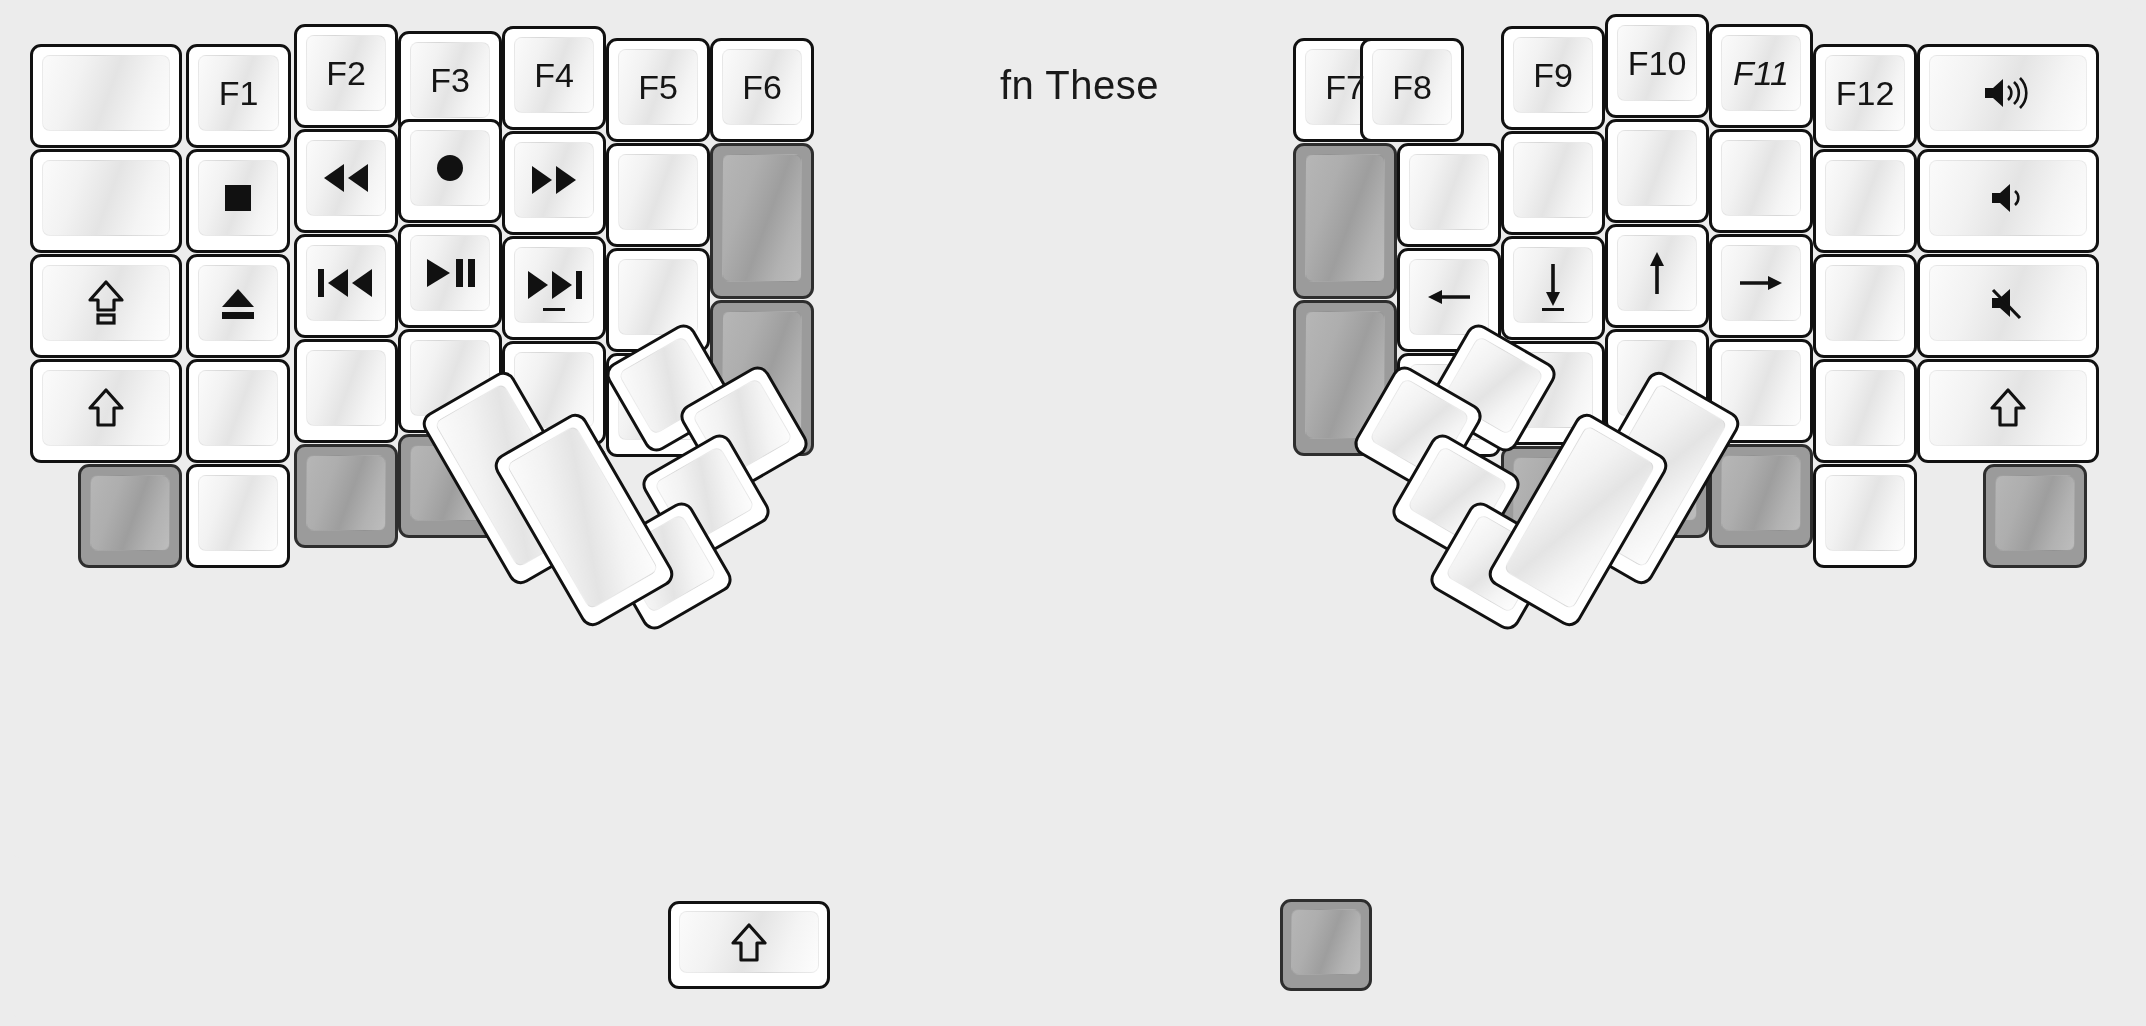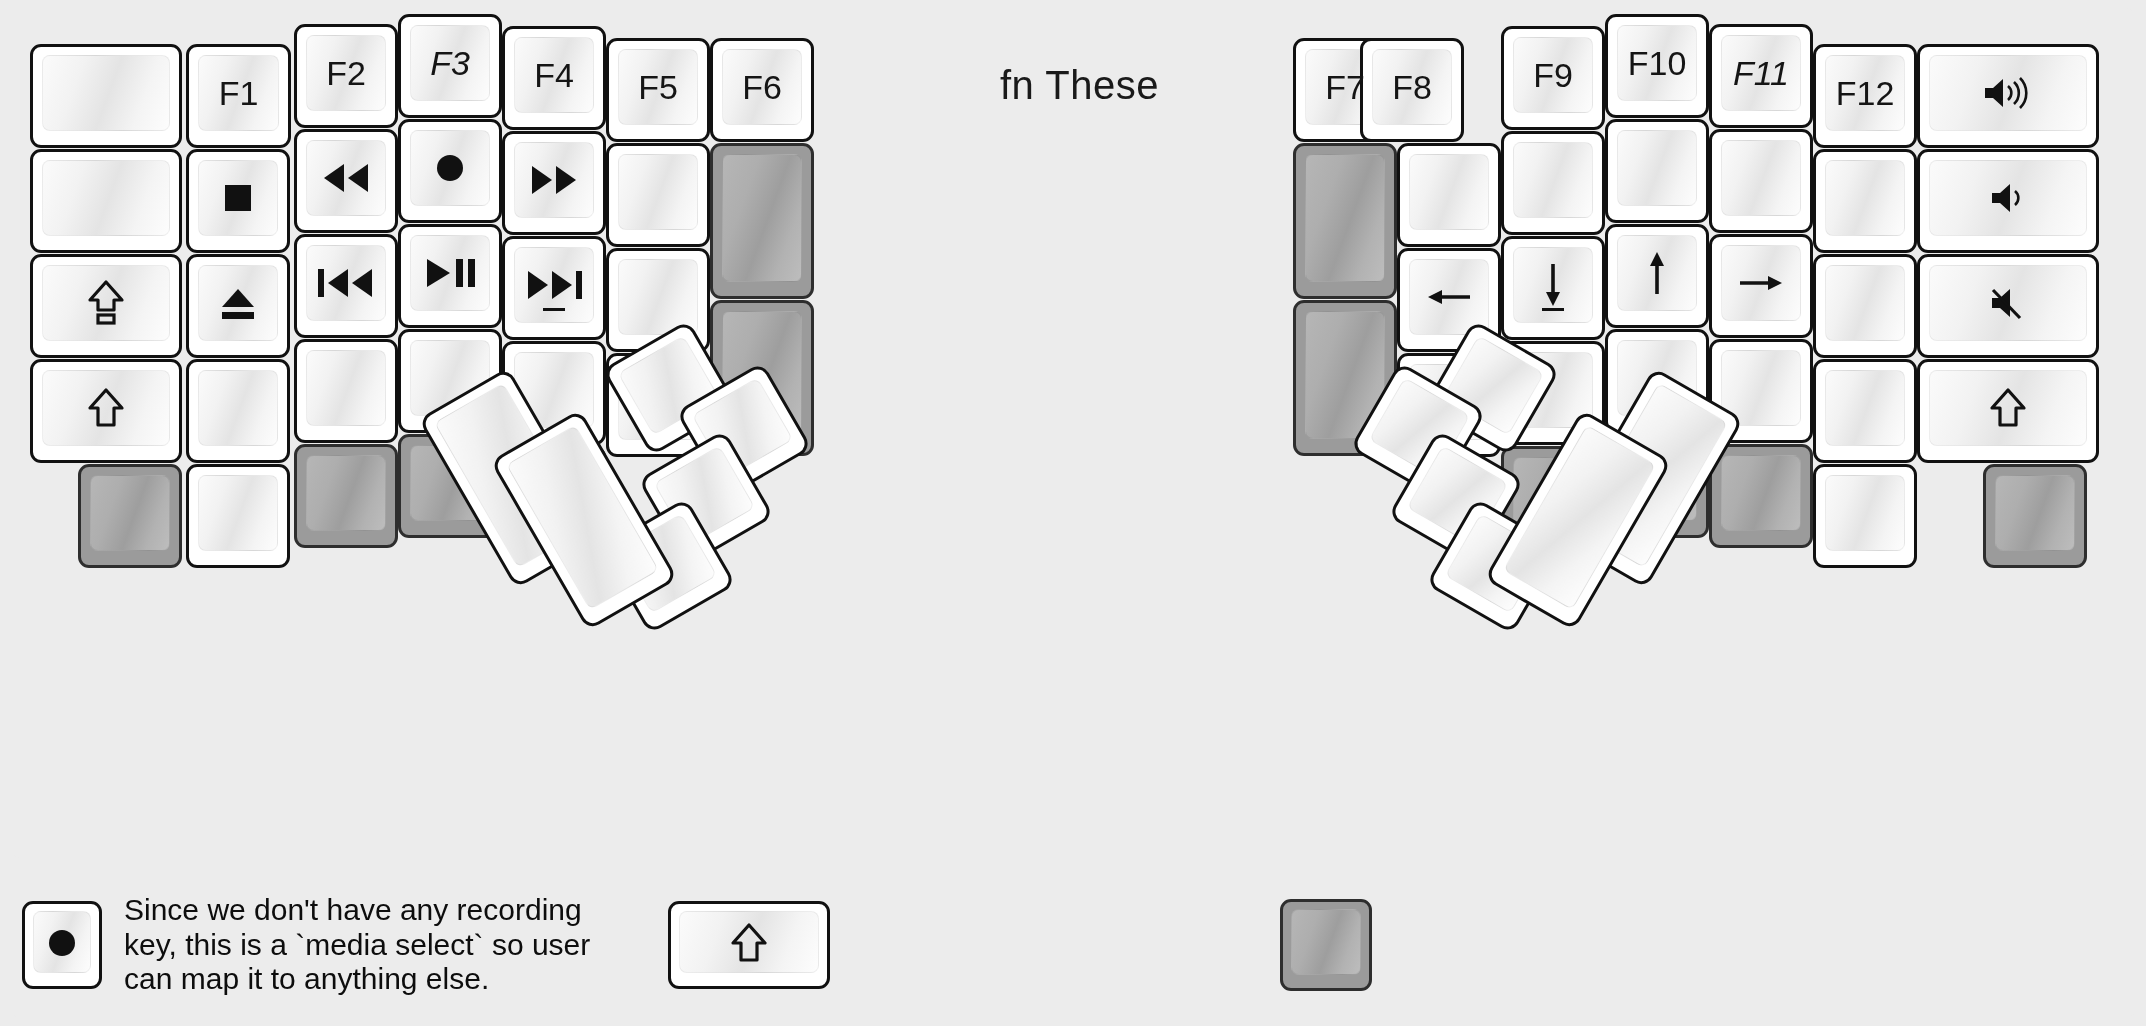--- a/index.html
+++ b/index.html
@@ -171,21 +171,21 @@
               <polygon points="56,4 56,32 36,18" fill="#111"></polygon>
             </svg>
           </span>
         </div>
         <div class="key" style="left: 286px; top: 331px; width: 104px; height: 104px;">
           <div class="cap"></div>
         </div>
         <div class="key transparent" style="left: 286px; top: 436px; width: 104px; height: 104px;">
           <div class="cap"></div>
         </div>
-        <div class="key" style="left: 390px; top: 6px; width: 104px; height: 104px; font-style: italic;">
+        <div class="key" style="left: 390px; top: 23px; width: 104px; height: 104px;">
           <div class="cap"></div>
           <span class="lbl">F3</span>
         </div>
         <div class="key" style="left: 390px; top: 111px; width: 104px; height: 104px;">
           <div class="cap"></div>
           <span class="lbl sym">
             <svg class="ico" width="40" height="40" viewBox="0 0 40 40">
               <circle cx="20" cy="20" r="13" fill="#111"></circle>
             </svg>
           </span>
@@ -444,33 +444,20 @@
         <div class="key rot" style="left: 1590px; top: 372px; width: 104px; height: 196px; transform: rotate(30deg);">
           <div class="cap"></div>
         </div>
         <div class="key rot" style="left: 1518px; top: 414px; width: 104px; height: 196px; transform: rotate(30deg);">
           <div class="cap"></div>
         </div>
       </div>
   </div>
 
   <div id="legend-bar">
-      <div class="legend-item" style="left: 14px; top: 16px; height: 114px;">
-        <div class="legend-key" style="width: 80px; height: 88px;">
-          <div class="cap"></div>
-          <span style="position: relative; z-index: 3; margin-bottom: 5px;">
-            <svg class="ico" width="40" height="40" viewBox="0 0 40 40">
-              <circle cx="20" cy="20" r="13" fill="#111"></circle>
-            </svg>
-          </span>
-        </div>
-        <div class="legend-text">Since we don't have any recording
-key, this is a `media select` so user
-can map it to anything else.</div>
-      </div>
       <div class="legend-item" style="left: 660px; top: 16px; height: 114px;">
         <div class="legend-key" style="width: 162px; height: 88px;">
           <div class="cap"></div>
           <span style="position: relative; z-index: 3; margin-bottom: 5px;">
             <svg class="ico" width="38" height="42" viewBox="0 0 38 42">
               <path d="M19 3 L35 21 L27 21 L27 38 L11 38 L11 21 L3 21 Z" fill="none" stroke="#111" stroke-width="3.2" stroke-linejoin="round"></path>
             </svg>
           </span>
         </div>
       </div>

